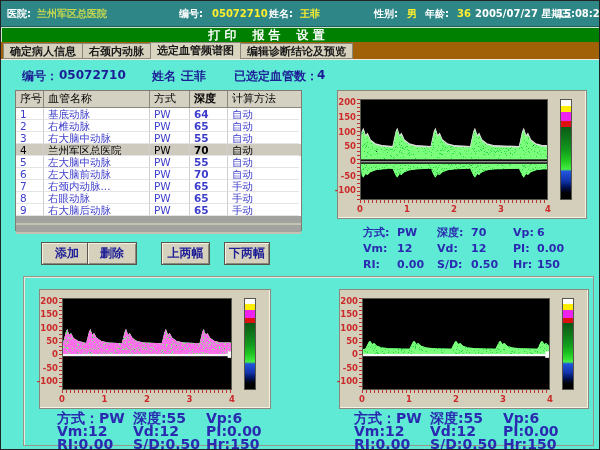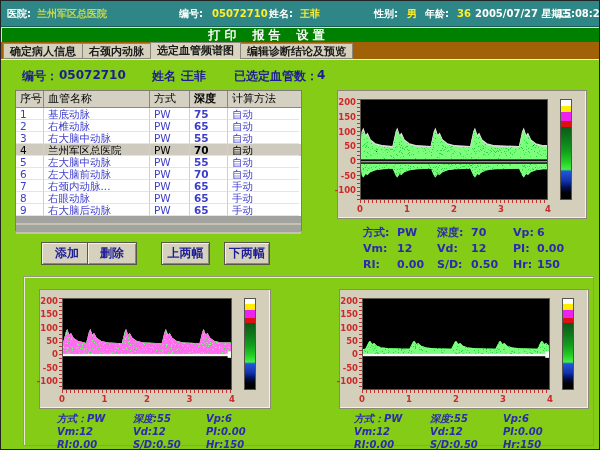--- a/index.html
+++ b/index.html
@@ -20,21 +20,21 @@
     border-top:1px solid #cfe6cf;border-left:1px solid #cfe6cf;display:flex;align-items:center;
     justify-content:center;gap:16px;padding-right:70px;}
   .menubar .mitem{color:#ffffff;font-size:12px;font-weight:bold;line-height:14px;white-space:nowrap;cursor:default;}
   
   .tabbar{position:absolute;left:0;top:41px;width:600px;height:17px;display:flex;align-items:flex-end;
     padding-left:2px;background:#a16207;}
   .tab{height:16px;line-height:15px;padding:0 6px;font-size:11px;font-weight:bold;color:#1a1a1a;
     background:#d5d1bc;border:1px solid #8a887c;border-bottom:1px solid #8a887c;margin-right:-1px;white-space:nowrap;}
   .tab.active{height:17px;border-bottom:none;background:#d9d5c0;}
   
-  .content{position:absolute;left:0;top:58px;width:600px;height:392px;background:#84cc16;
+  .content{position:absolute;left:0;top:58px;width:600px;height:392px;background:#5eead4;
     border-top:1px solid #f0ecdf;}
   .form-row span{position:absolute;top:8px;font-size:12px;font-weight:bold;color:#1c1c96;white-space:nowrap;}
   
   .vtable{position:absolute;left:14px;top:30px;width:287px;height:141px;background:#ffffff;
     border:1px solid #7f7d71;box-shadow:inset 1px 1px 0 #aaa79a;}
   .thead{display:flex;height:17px;background:#d5d1c2;border-bottom:1px solid #8a887c;}
   .thead .cell{font-size:11px;color:#000;line-height:16px;border-right:1px solid #8a887c;padding-left:4px;}
   .trow{display:flex;height:12px;background:#fff;color:#3d3dcb;}
   .trow .cell{font-size:10.5px;line-height:12px;border-right:1px solid #cfcfcf;border-bottom:1px solid #e4e4e4;
     padding-left:4px;white-space:nowrap;overflow:hidden;}
@@ -58,21 +58,21 @@
     background:repeating-linear-gradient(90deg,#c23030 0 1px,transparent 1px 4px);}
   .xaxis{position:absolute;left:22px;right:38px;bottom:3px;height:11px;}
   .xaxis span{position:absolute;transform:translateX(-50%);font-size:8.5px;font-weight:bold;color:#cc2a2a;}
   .cbar{position:absolute;right:14px;top:8px;bottom:18px;width:12px;border:1px solid #55534a;
     background:linear-gradient(180deg,#ffffff 0%,#ffffff 6%,#ffee00 6%,#ffee00 12%,#ee22ee 12%,#ee22ee 21%,
       #dd1111 21%,#dd1111 27%,#0a5a16 27%,#0f7a1a 40%,#12a01e 52%,#22cc22 62%,#44ee44 70%,
       #2255dd 72%,#1133aa 82%,#001155 88%,#000000 94%,#000000 100%);}
   
   .stats{position:absolute;display:grid;color:#2a2ab0;font-weight:bold;font-size:11px;}
   .stats-top{grid-template-columns:34px 40px 34px 42px 24px 40px;grid-auto-rows:16px;}
-  .stats-bot{grid-template-columns:76px 73px 70px;grid-auto-rows:13px;font-size:10px;font-style:italic;}
+  .stats-bot{grid-template-columns:76px 73px 70px;grid-auto-rows:13px;font-size:14px;}
   .stats span{white-space:nowrap;line-height:13px;}
   .bigpanel{position:absolute;left:22px;top:216px;width:571px;height:170px;border:1px solid #97948a;
     box-shadow:inset 1px 1px 0 #ece8da;}
 </style>
 </head>
 <body>
 
 <div class="window">
 
   <div class="titlebar">
@@ -119,21 +119,21 @@
           <span class="cell c0">序号</span>
           <span class="cell c1">血管名称</span>
           <span class="cell c2">方式</span>
           <span class="cell c3">深度</span>
           <span class="cell c4">计算方法</span>
         </div>
         <div class="trow">
           <span class="cell c0">1</span>
           <span class="cell c1">基底动脉</span>
           <span class="cell c2">PW</span>
-          <span class="cell c3">75</span>
+          <span class="cell c3">64</span>
           <span class="cell c4">自动</span>
         </div>
         <div class="trow">
           <span class="cell c0">2</span>
           <span class="cell c1">右椎动脉</span>
           <span class="cell c2">PW</span>
           <span class="cell c3">65</span>
           <span class="cell c4">自动</span>
         </div>
         <div class="trow">

